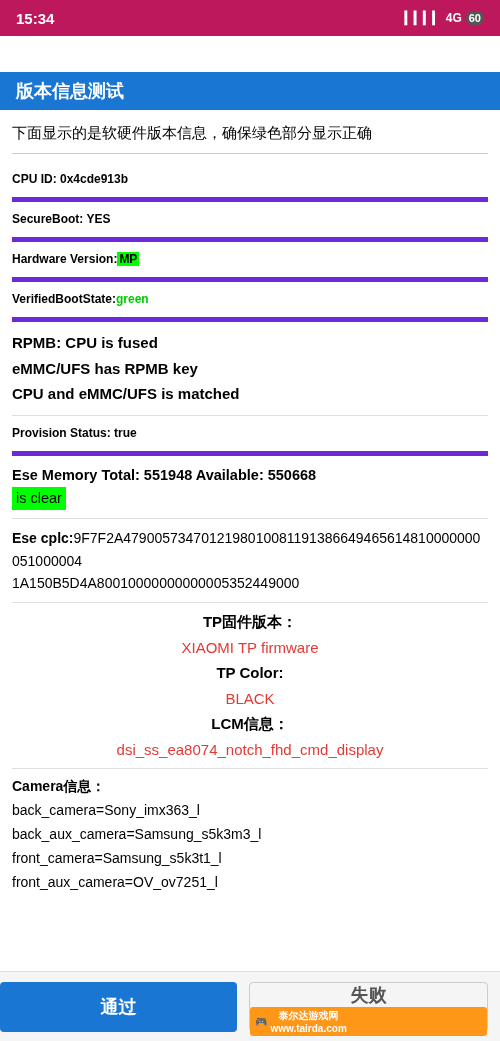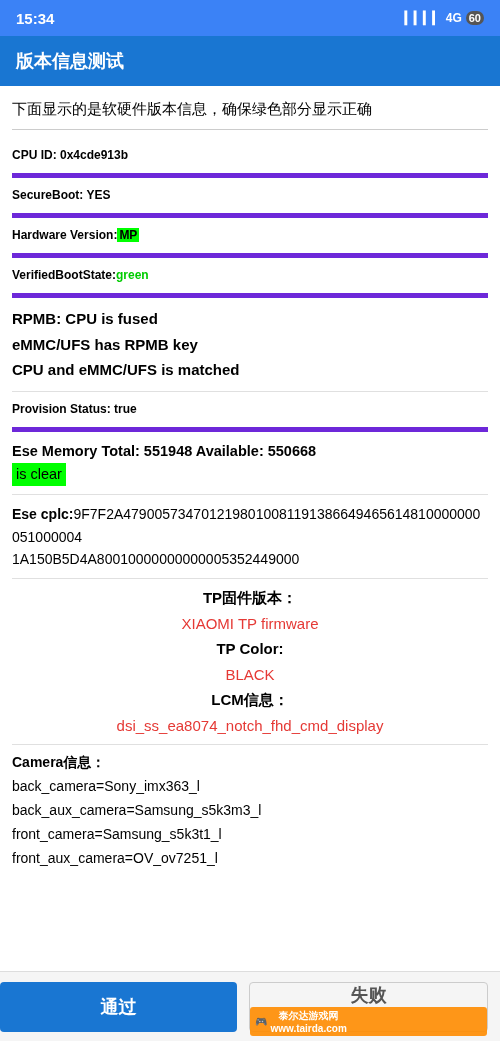--- a/index.html
+++ b/index.html
@@ -14,21 +14,21 @@
       background: #fff;
       font-family: 'Arial', sans-serif;
       font-size: 14px;
       color: #000;
       position: relative;
       overflow-x: hidden;
     }
 
     
     .status-bar {
-      background: #3b82f6;
+      background: #be185d;
       color: #fff;
       height: 36px;
       display: flex;
       align-items: center;
       justify-content: space-between;
       padding: 0 16px;
       font-size: 14px;
       font-weight: bold;
     }
 
@@ -51,26 +51,27 @@
       border-radius: 7px;
       padding: 1px 3px;
       font-size: 11px;
       color: #fff;
     }
 
     
     .title-bar {
       background: #1976D2;
       color: #fff;
-      height: 50px;
+      height: 38px;
       display: flex;
       align-items: center;
       padding: 0 16px;
       font-size: 18px;
       font-weight: bold;
+      margin-top: 36px;
     }
 
     
     .content {
       padding: 12px 12px 0 12px;
     }
 
     .intro-text {
       font-size: 15px;
       color: #000;

